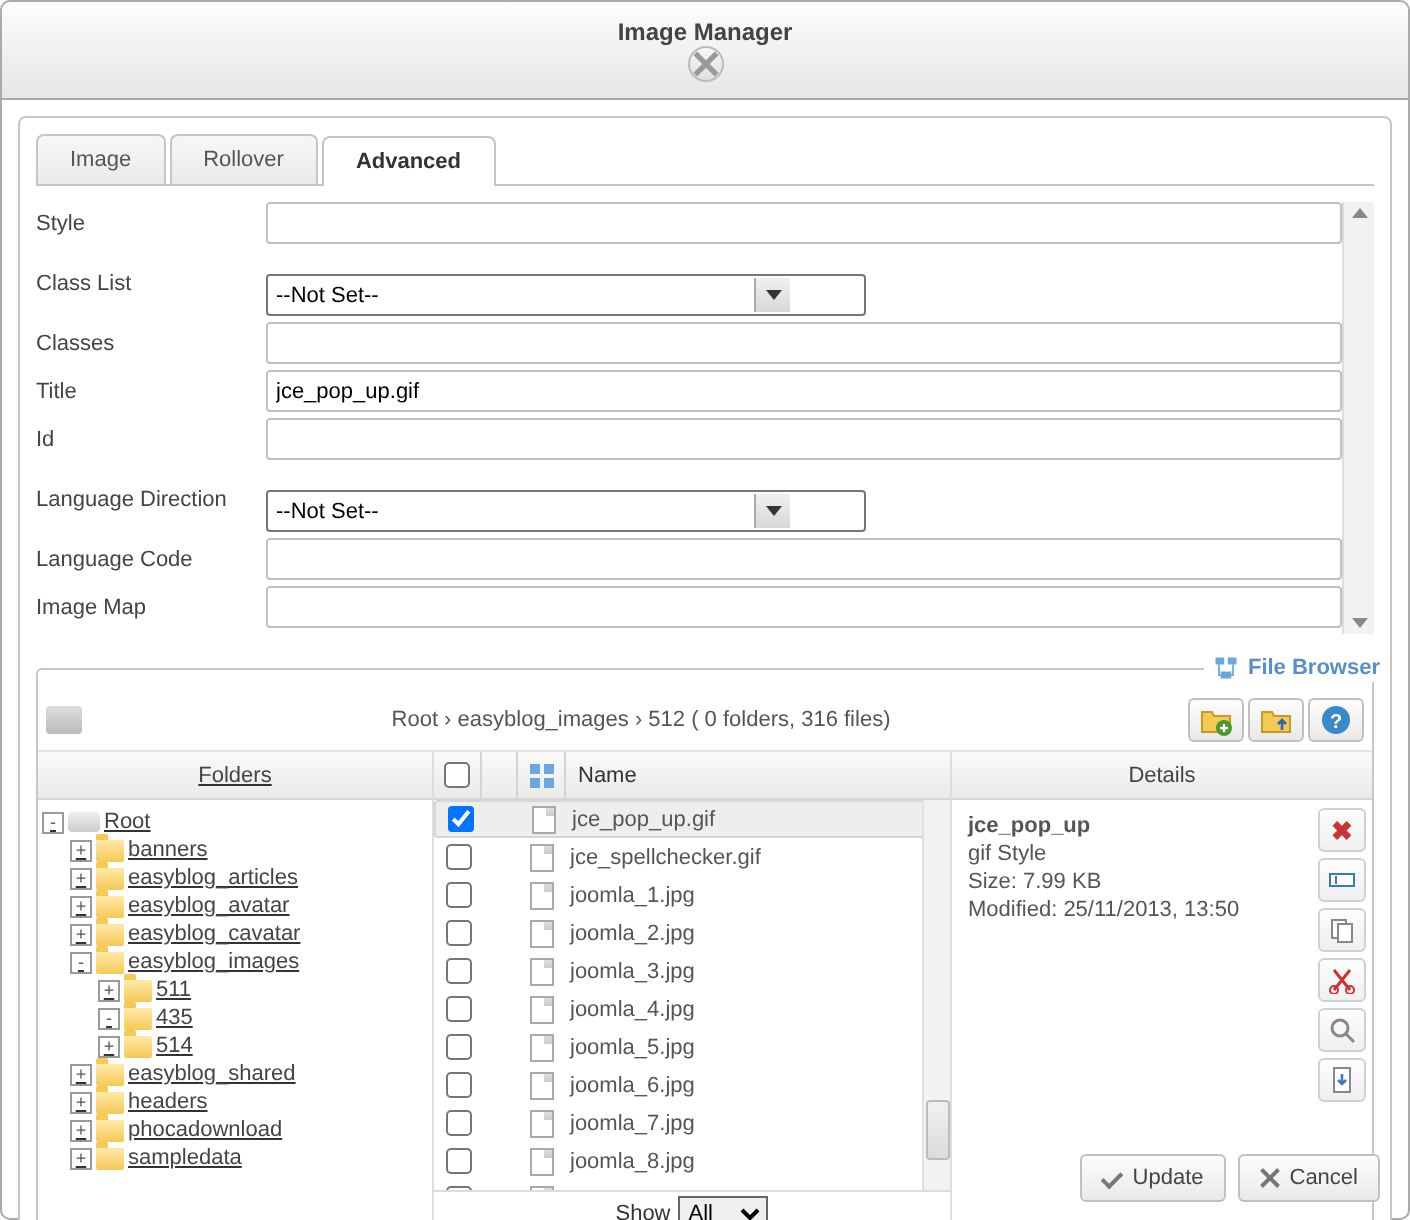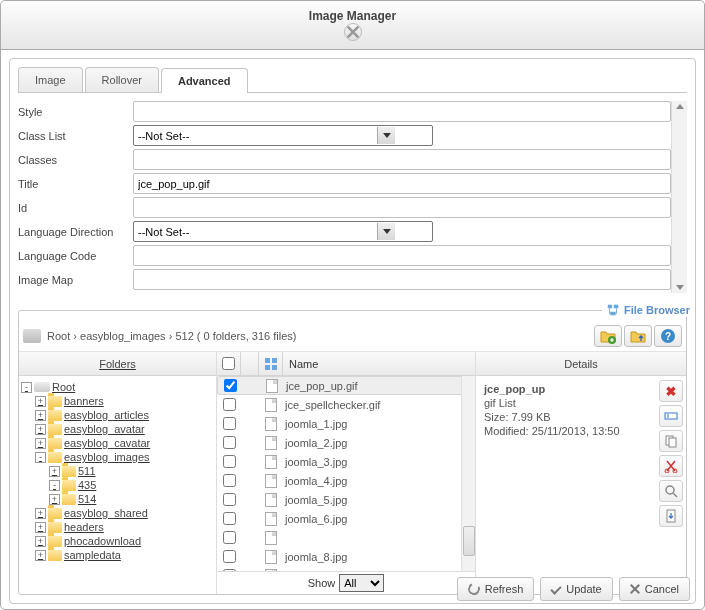--- a/index.html
+++ b/index.html
@@ -12,32 +12,32 @@
 .dialog-inner { border: 1px solid #c7c7c7; border-radius: 4px; padding: 8px; background: #fff; }
 .tabs { display: flex; border-bottom: 1px solid #c5c5c5; position: relative; margin-bottom: 8px; }
 .tab { border: 1px solid #c5c5c5; border-bottom: none; background: linear-gradient(#f7f7f7,#eaeaea); padding: 6px 16px; border-radius: 4px 4px 0 0; margin-right: 2px; cursor: pointer; color: #555; font-size: 11px; }
 .tab.active { background: #fff; font-weight: bold; color: #333; position: relative; top: 1px; }
 .form-area { display: flex; }
 .form-rows { flex: 1; }
 .form-row { display: flex; align-items: center; margin-bottom: 3px; }
 .form-label { width: 115px; color: #444; font-size: 11px; }
 .form-input { flex: 1; height: 21px; border: 1px solid #c0c0c0; border-radius: 2px; padding: 0 4px; font-size: 11px; background: #fff; }
 .form-select { width: 300px; height: 21px; border: 1px solid #777; border-radius: 2px; font-size: 11px; background: #fff; padding: 0 4px; appearance: none; position: relative; }
-.select-wrap { position: relative; width: 264px; }
+.select-wrap { position: relative; width: 264px; margin-top: 12px; }
 .select-wrap::after { content: ""; position: absolute; right: 2px; top: 2px; width: 17px; height: 17px; background: linear-gradient(#f0f0f0,#d8d8d8); border-left: 1px solid #aaa; pointer-events: none; }
 .select-arrow { position: absolute; right: 6px; top: 8px; width: 0; height: 0; border-left: 4px solid transparent; border-right: 4px solid transparent; border-top: 5px solid #333; z-index: 1; pointer-events: none; }
 .vscroll { width: 16px; background: #f2f2f2; border-left: 1px solid #ddd; display: flex; flex-direction: column; align-items: center; justify-content: space-between; }
 .vscroll .arrow { width: 0; height: 0; border-left: 4px solid transparent; border-right: 4px solid transparent; }
 .vscroll .arrow.up { border-bottom: 5px solid #888; margin-top: 3px;}
 .vscroll .arrow.down { border-top: 5px solid #888; margin-bottom: 3px;}
 fieldset.browser { border: 1px solid #c7c7c7; border-radius: 3px; margin-top: 10px; padding-top: 4px; }
 fieldset.browser legend { margin-left: 8px; padding: 0 4px; color: #5a8ec8; font-weight: bold; font-size: 11px; display: flex; align-items: center; gap: 4px; text-align: right; }
 .fb-top { display: flex; align-items: center; padding: 4px 4px; border-bottom: 1px solid #e2e2e2; }
 .drive-icon { width: 18px; height: 14px; margin-right: 6px; background: linear-gradient(#ddd,#bbb); border-radius: 2px; }
-.breadcrumb { flex: 1; color: #555; font-size: 11px; }
+.breadcrumb { flex: 1; color: #555; font-size: 11px; text-align: center; }
 .toolbar-btns { display: flex; gap: 2px; }
 .toolbar-btn { width: 28px; height: 22px; border: 1px solid #c0c0c0; border-radius: 3px; background: linear-gradient(#fdfdfd,#e9e9e9); cursor: pointer; display: flex; align-items: center; justify-content: center; }
 .fb-main { display: flex; }
 .col-folders { width: 198px; border-right: 1px solid #ddd; text-decoration: underline; }
 .col-files { flex: 1; border-right: 1px solid #ddd; }
 .col-details { width: 210px; }
 .col-header { background: linear-gradient(#fafafa,#eaeaea); border-bottom: 1px solid #d4d4d4; text-align: center; padding: 4px 0; font-size: 11px; color: #444; height: 24px; display: flex; align-items: center; justify-content: center; }
 .files-header { background: linear-gradient(#fafafa,#eaeaea); border-bottom: 1px solid #d4d4d4; display: flex; align-items: center; height: 24px; }
 .files-header .chkcell { width: 24px; display:flex; justify-content:center; border-right: 1px solid #d4d4d4; height:100%; align-items:center; }
 .files-header .spacer { width: 18px; border-right: 1px solid #d4d4d4; height:100%; }
@@ -357,20 +357,21 @@
                   <div class="namecell">joomla_6.jpg</div>
                 </div>
                 <div class="file-row">
                   <div class="chkcell">
                     <input type="checkbox" style="">
                   </div>
                   <div class="spacer"></div>
                   <div class="iconcell">
                     <span class="file-icon"></span>
                   </div>
+                  <div class="namecell">joomla_7.jpg</div>
                 </div>
                 <div class="file-row">
                   <div class="chkcell">
                     <input type="checkbox" style="">
                   </div>
                   <div class="spacer"></div>
                   <div class="iconcell">
                     <span class="file-icon"></span>
                   </div>
                   <div class="namecell">joomla_8.jpg</div>
@@ -393,21 +394,21 @@
               <span>Show</span>
               <select class="mini-select"><option>All</option></select>
             </div>
           </div>
 
           <div class="col-details">
             <div class="col-header">Details</div>
             <div class="details-body">
               <div class="details-text">
                 <div><b>jce_pop_up</b></div>
-                <div>gif List</div>
+                <div>gif Style</div>
                 <div>Size: 7.99 KB</div>
                 <div>Modified: 25/11/2013, 13:50</div>
               </div>
               <div class="details-actions">
                 <div class="action-btn">
                     <span class="red-x">✖</span>
                   </div>
                 <div class="action-btn">
                     <svg width="14" height="14" viewBox="0 0 14 14">
                       <rect x="1" y="4" width="12" height="6" fill="#fff" stroke="#3a78c6"></rect>
@@ -442,24 +443,20 @@
               </div>
             </div>
           </div>
         </div>
       </fieldset>
 
     </div>
   </div>
 
   <div class="dialog-buttons">
-    <div class="dlg-btn">
-        <span class="icon-refresh"></span>
-        <span>Refresh</span>
-      </div>
     <div class="dlg-btn">
         <span class="icon-check"></span>
         <span>Update</span>
       </div>
     <div class="dlg-btn">
         <span class="icon-x"></span>
         <span>Cancel</span>
       </div>
   </div>
 </div>

